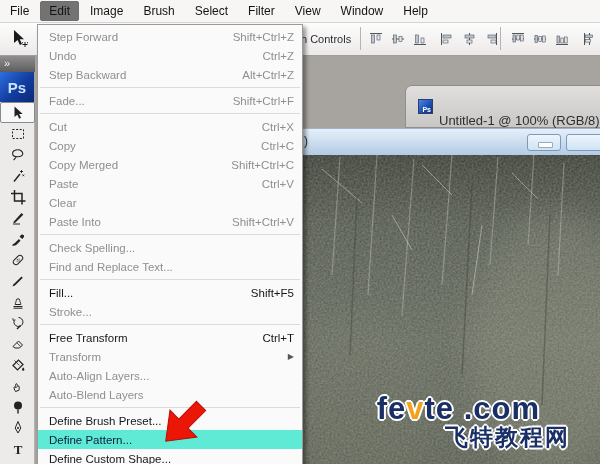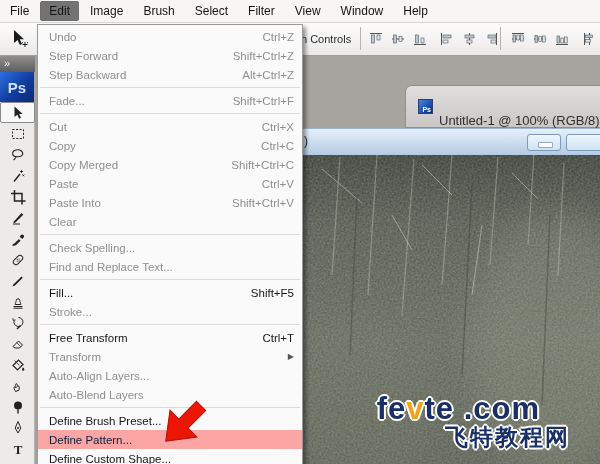--- a/index.html
+++ b/index.html
@@ -329,28 +329,28 @@
     </g>
   </svg>
   <div class="wm" id="wm1" style="color: rgb(26, 47, 102);">
     <span>fe</span><span id="wm-accent" style="color: rgb(242, 163, 29);">v</span><span>te .com</span>
   </div>
   <div class="wm" id="wm2" style="color: rgb(26, 47, 102);">飞特教程网</div>
 </div>
 
 <div id="editmenu">
     <div class="mi disabled">
+      <span class="lbl">Step Forward</span>
+      <span class="sc">Shift+Ctrl+Z</span>
+    </div>
+    <div class="mi disabled">
       <span class="lbl">Undo</span>
       <span class="sc">Ctrl+Z</span>
     </div>
     <div class="mi disabled">
-      <span class="lbl">Step Forward</span>
-      <span class="sc">Shift+Ctrl+Z</span>
-    </div>
-    <div class="mi disabled">
       <span class="lbl">Step Backward</span>
       <span class="sc">Alt+Ctrl+Z</span>
     </div>
     <div class="msep"></div>
     <div class="mi disabled">
       <span class="lbl">Fade...</span>
       <span class="sc">Shift+Ctrl+F</span>
     </div>
     <div class="msep"></div>
     <div class="mi disabled">
@@ -363,25 +363,25 @@
     </div>
     <div class="mi disabled">
       <span class="lbl">Copy Merged</span>
       <span class="sc">Shift+Ctrl+C</span>
     </div>
     <div class="mi disabled">
       <span class="lbl">Paste</span>
       <span class="sc">Ctrl+V</span>
     </div>
     <div class="mi disabled">
+      <span class="lbl">Clear</span>
+    </div>
+    <div class="mi disabled">
       <span class="lbl">Paste Into</span>
       <span class="sc">Shift+Ctrl+V</span>
-    </div>
-    <div class="mi disabled">
-      <span class="lbl">Clear</span>
     </div>
     <div class="msep"></div>
     <div class="mi disabled">
       <span class="lbl">Check Spelling...</span>
     </div>
     <div class="mi disabled">
       <span class="lbl">Find and Replace Text...</span>
     </div>
     <div class="msep"></div>
     <div class="mi enabled">
@@ -403,21 +403,21 @@
     <div class="mi disabled">
       <span class="lbl">Auto-Align Layers...</span>
     </div>
     <div class="mi disabled">
       <span class="lbl">Auto-Blend Layers</span>
     </div>
     <div class="msep"></div>
     <div class="mi enabled">
       <span class="lbl">Define Brush Preset...</span>
     </div>
-    <div class="mi enabled" style="background: #fca5a5; color: rgb(12, 30, 60);">
+    <div class="mi enabled" style="background: #5eead4; color: rgb(12, 30, 60);">
       <span class="lbl">Define Pattern...</span>
     </div>
     <div class="mi enabled">
       <span class="lbl">Define Custom Shape...</span>
     </div>
   </div>
 
 <div id="arrow">
   <svg width="82" height="64" viewBox="0 0 82 64">
     <g transform="rotate(45 40 28)">

